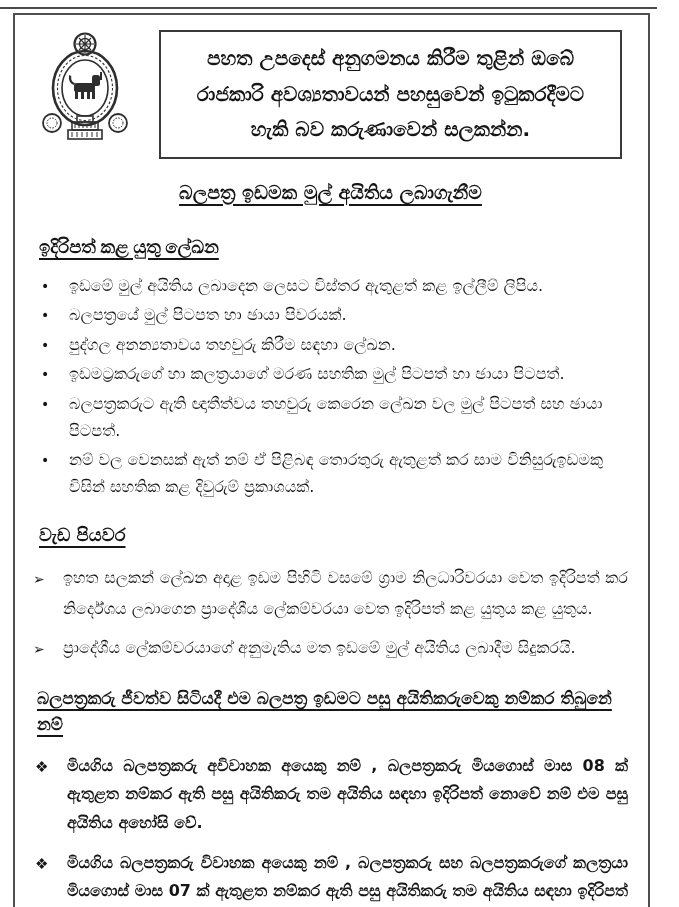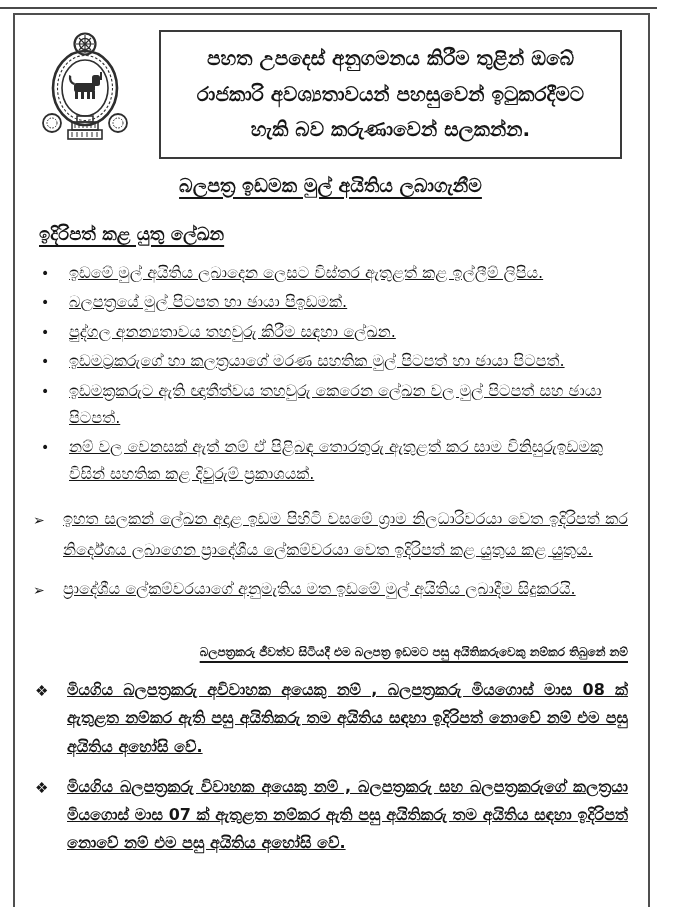--- a/index.html
+++ b/index.html
@@ -14,43 +14,43 @@
     border:2px solid #4f4f4f;border-bottom:none;box-sizing:border-box;
     padding:0 20px 0 18px;
   }
   .header{display:flex;align-items:flex-start;gap:28px;margin:15px 4px 0 6px;}
   .emblem{flex:0 0 auto;}
   .notice-box{
     flex:1;border:2px solid #3a3a3a;padding:9px 16px;margin-right:2px;
     text-align:center;font-weight:bold;font-size:20px;line-height:1.78;
   }
   .title{
-    margin-top:15px;text-align:center;font-weight:bold;font-size:19px;
+    margin-top:22px;text-align:center;font-weight:bold;font-size:19px;
     text-decoration:underline;text-underline-offset:5px;text-decoration-thickness:1.5px;
   }
   .section-heading{
     font-weight:bold;font-size:18px;
     text-decoration:underline;text-underline-offset:5px;text-decoration-thickness:1.5px;
   }
-  .h-documents{margin:26px 0 0 6px;}
+  .h-documents{margin:33px 0 0 6px;font-family:Liberation Serif, serif;}
   .h-steps{margin:24px 0 0 6px;}
-  .h-successor{margin:39px 0 0 4px;font-size:12px;line-height:1.5;text-align:right;}
+  .h-successor{margin:23px 0 0 4px;font-size:17px;line-height:1.5;}
   .list{margin:15px 0 0 8px;}
   .item{display:flex;align-items:flex-start;}
   .b-item{margin-bottom:3px;font-size:16px;line-height:1.66;}
   .b-item .marker{flex:0 0 28px;font-size:14px;padding-top:2px;}
   .arrows{margin:17px 0 0 0;}
   .a-item{margin-bottom:9px;font-size:16px;line-height:1.9;}
   .a-item .marker{flex:0 0 30px;font-size:14px;padding-top:3px;}
   .a-item .txt{text-align:justify;}
   .diamonds{margin:15px 0 0 2px;}
   .d-item{margin-bottom:12px;font-size:16px;line-height:1.76;font-weight:bold;}
   .d-item .marker{flex:0 0 32px;font-size:15px;padding-top:2px;}
   .d-item .txt{text-align:justify;}
-  .txt{flex:1;text-decoration:underline;}
+  .txt{flex:1;}
   svg .ln{stroke:#2e2e2e;fill:none;}
 </style>
 </head>
 <body>
 
 <div class="top-rule"></div>
 
 <div class="frame">
 
   <div class="header">
@@ -97,40 +97,41 @@
 
   <div class="section-heading h-documents">ඉදිරිපත් කළ යුතු ලේඛන</div>
 
   <div class="list">
     <div class="item b-item">
       <span class="marker">•</span>
       <span class="txt">ඉඩමේ මුල් අයිතිය ලබාදෙන ලෙසට විස්තර ඇතුළත් කළ ඉල්ලීම් ලිපිය.</span>
     </div>
     <div class="item b-item">
       <span class="marker">•</span>
-      <span class="txt">බලපත්‍රයේ මුල් පිටපත  හා ඡායා පිඉඩමක්.</span>
+      <span class="txt">බලපත්‍රයේ මුල් පිටපත  හා ඡායා පිවරයක්.</span>
     </div>
     <div class="item b-item">
       <span class="marker">•</span>
       <span class="txt">පුද්ගල අනන්‍යතාවය තහවුරු කිරීම සඳහා ලේඛන.</span>
     </div>
     <div class="item b-item">
       <span class="marker">•</span>
       <span class="txt">ඉඩමට්‍රකරුගේ හා කලත්‍රයාගේ මරණ සහතික මුල් පිටපත්  හා ඡායා පිටපත්.</span>
     </div>
     <div class="item b-item">
       <span class="marker">•</span>
-      <span class="txt">ඉඩමක්‍රකරුට ඇති ඥාතීත්වය තහවුරු කෙරෙන ලේඛන වල මුල් පිටපත්  සහ ඡායා පිටපත්.</span>
+      <span class="txt">බලපත්‍රකරුට ඇති ඥාතීත්වය තහවුරු කෙරෙන ලේඛන වල මුල් පිටපත්  සහ ඡායා පිටපත්.</span>
     </div>
     <div class="item b-item">
       <span class="marker">•</span>
       <span class="txt">නම් වල වෙනසක් ඇත් නම් ඒ පිළිබඳ තොරතුරු ඇතුළත් කර සාම විනිසුරුඉඩමකු විසින් සහතික කළ දිවුරුම් ප්‍රකාශයක්.</span>
     </div>
   </div>
 
+  <div class="section-heading h-steps">වැඩ පියවර</div>
 
   <div class="list arrows">
     <div class="item a-item">
       <span class="marker">➢</span>
       <span class="txt">ඉහත සලකන් ලේඛන අදාළ ඉඩම පිහිටි  වසමේ   ග්‍රාම නිලධාරිවරයා වෙත ඉදිරිපත් කර නිර්දේශය ලබාගෙන ප්‍රාදේශීය ලේකම්වරයා වෙත ඉදිරිපත් කළ යුතුය කළ යුතුය.</span>
     </div>
     <div class="item a-item">
       <span class="marker">➢</span>
       <span class="txt">ප්‍රාදේශීය ලේකම්වරයාගේ අනුමැතිය මත ඉඩමේ මුල් අයිතිය ලබාදීම සිදුකරයි.</span>
     </div>

